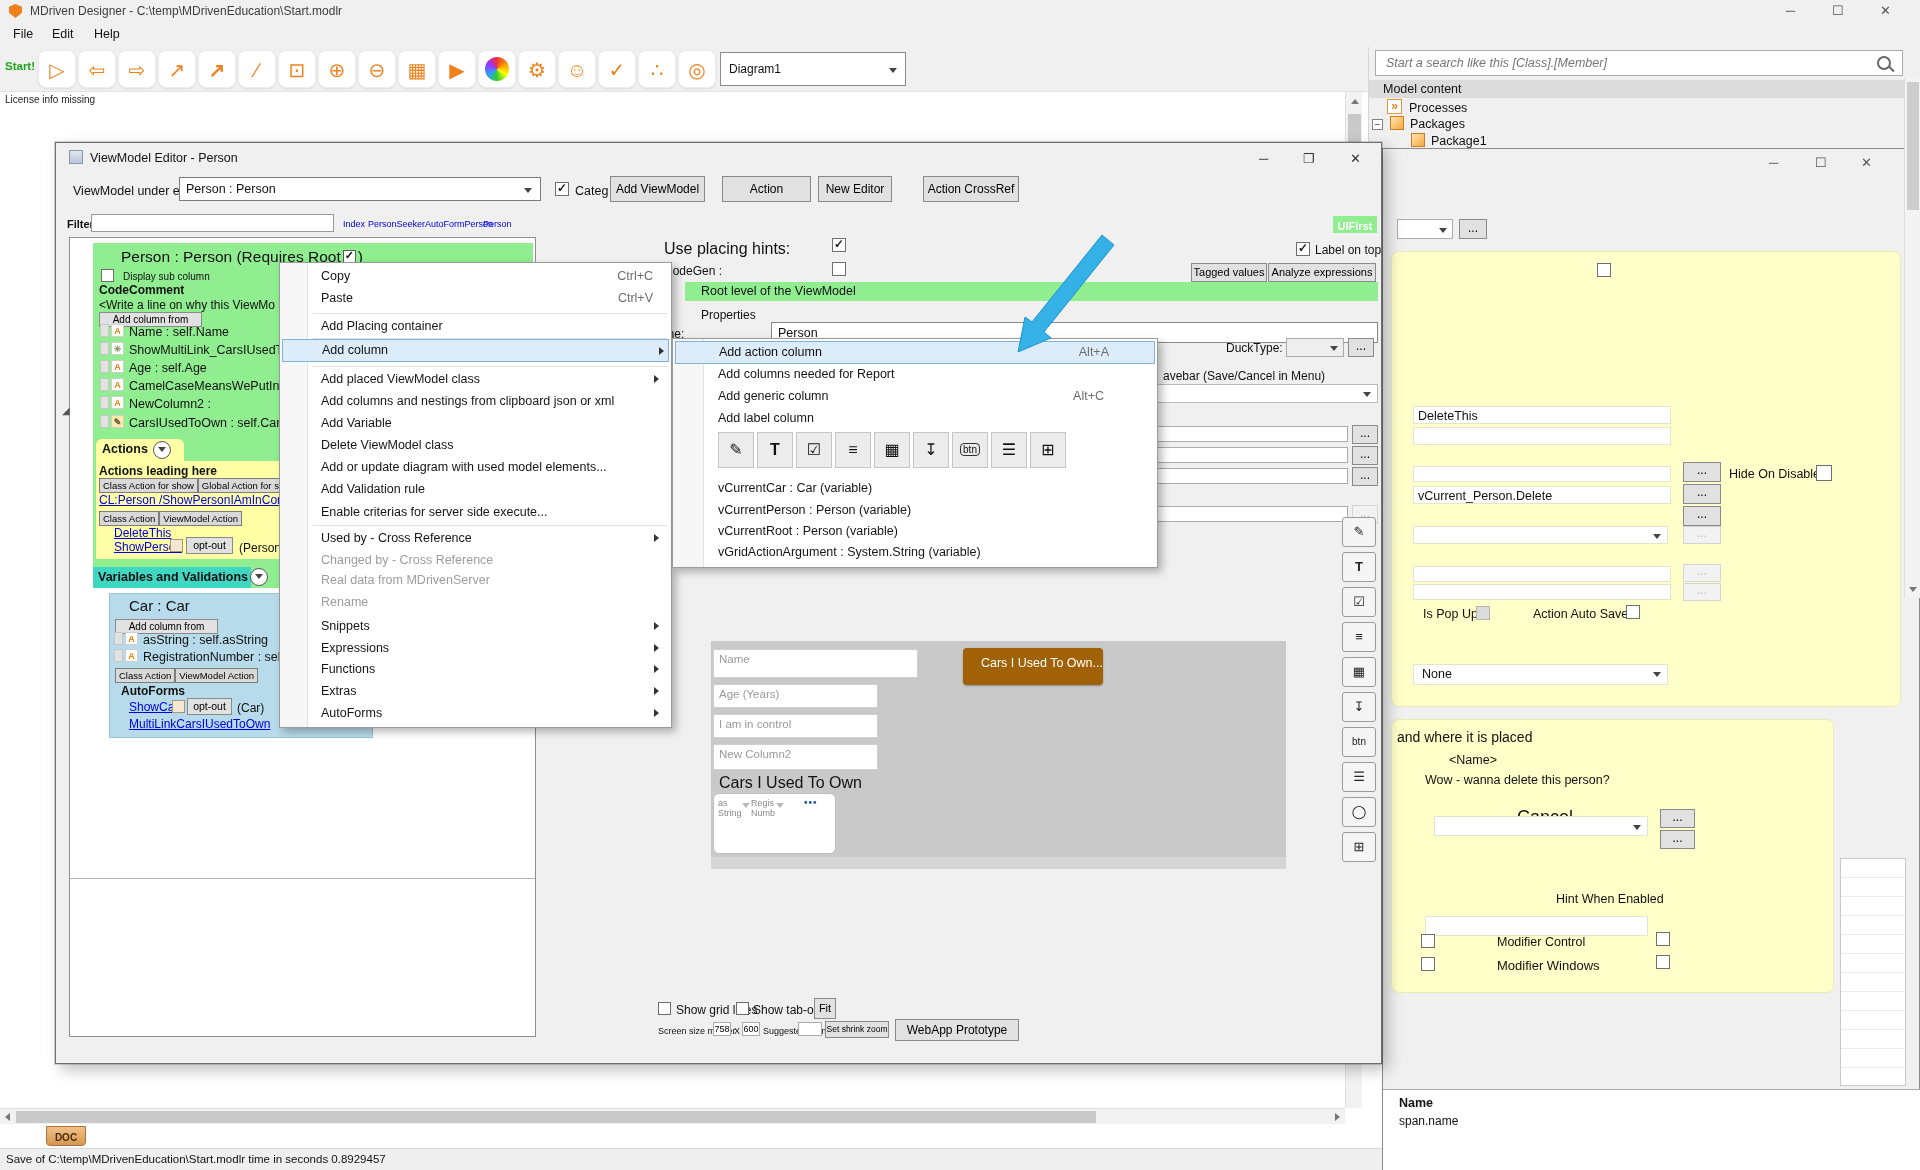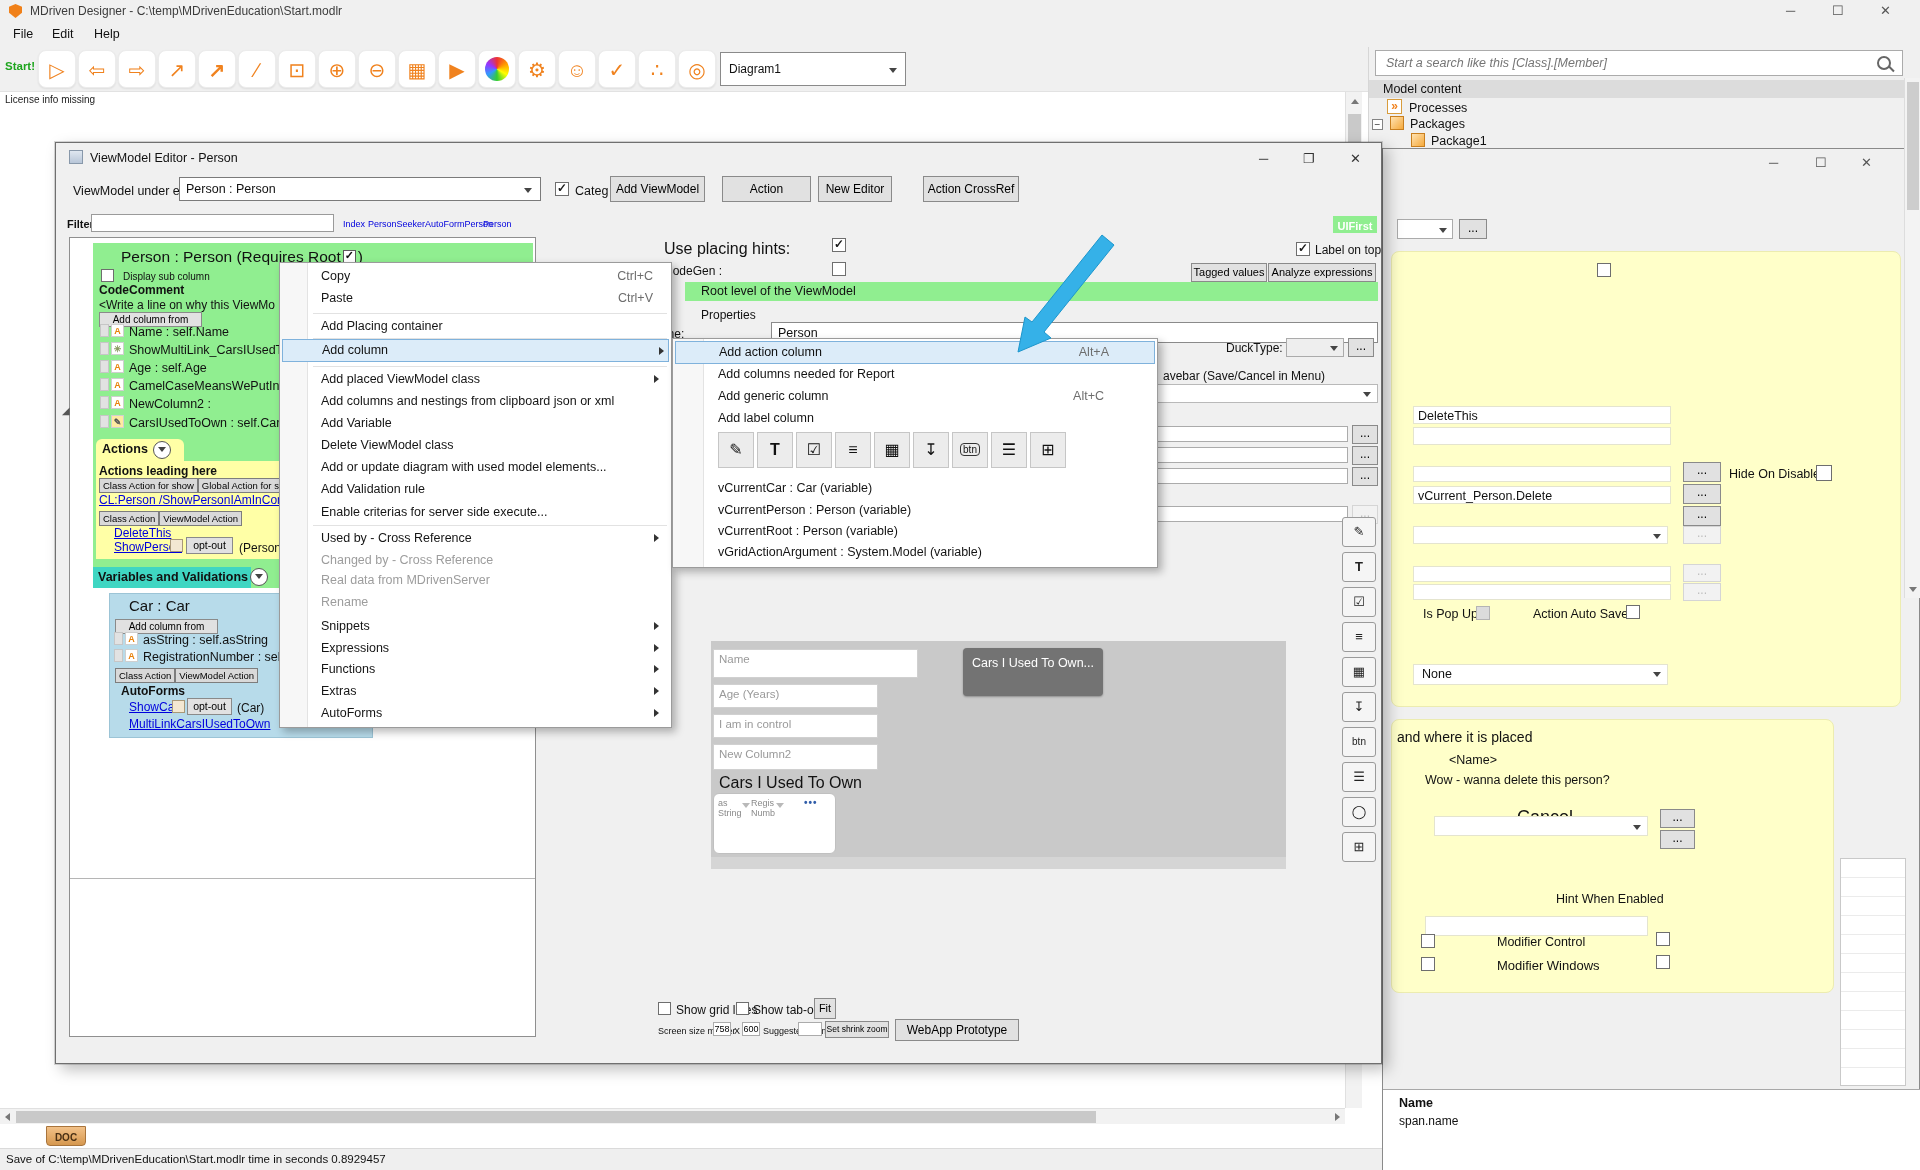--- a/index.html
+++ b/index.html
@@ -333,21 +333,21 @@
   <div class="sbtn" style="left:1286px;top:584px;font-size:10px"><span>btn</span></div>
   <div class="sbtn" style="left:1286px;top:619px"><span>☰</span></div>
   <div class="sbtn" style="left:1286px;top:654px"><span>◯</span></div>
   <div class="sbtn" style="left:1286px;top:689px"><span>⊞</span></div>
 
   <div class="abs" style="left:655px;top:498px;width:575px;height:216px;background:#c9c9c9"></div>
   <div class="abs" style="left:655px;top:714px;width:575px;height:12px;background:#d5d5d5"></div>
   <div class="fld" style="left:657px;top:506px;width:205px;height:29px;border-color:#d0d0d0">
       <span class="ph">Name</span>
     </div>
-  <div class="abs" style="left:907px;top:505px;width:140px;height:48px;background:#737373;border-radius:4px;box-shadow:0 1px 2px rgba(0,0,0,.3);text-align:center"><span style="color:#fff;font-size:12.5px;line-height:31px">Cars I Used To Own...</span></div>
+  <div class="abs" style="left:907px;top:505px;width:140px;height:37px;background:#a16207;border-radius:4px;box-shadow:0 1px 2px rgba(0,0,0,.3);text-align:right"><span style="color:#fff;font-size:12.5px;line-height:31px">Cars I Used To Own...</span></div>
   <div class="fld" style="left:657px;top:541px;width:165px;height:24px;border-color:#d0d0d0">
       <span class="ph">Age (Years)</span>
     </div>
   <div class="fld" style="left:657px;top:571px;width:165px;height:24px;border-color:#d0d0d0">
       <span class="ph">I am in control</span>
     </div>
   <div class="fld" style="left:657px;top:601px;width:165px;height:26px;border-color:#d0d0d0">
       <span class="ph">New Column2</span>
     </div>
   <span class="txt" style="left:663px;top:631px;font-size:16px">Cars I Used To Own</span>
@@ -413,18 +413,18 @@
   <div class="tile" style="left:123px;top:93px"><span>☑</span></div>
   <div class="tile" style="left:162px;top:93px"><span>≡</span></div>
   <div class="tile" style="left:201px;top:93px"><span>▦</span></div>
   <div class="tile" style="left:240px;top:93px"><span>↧</span></div>
   <div class="tile" style="left:279px;top:93px;font-size:10px"><span style="border:1px solid #333;border-radius:4px;padding:0 2px">btn</span></div>
   <div class="tile" style="left:318px;top:93px"><span>☰</span></div>
   <div class="tile" style="left:357px;top:93px"><span>⊞</span></div>
   <div class="mi" style="top:138px;left:45px"><span>vCurrentCar : Car (variable)</span></div>
   <div class="mi" style="top:160px;left:45px"><span>vCurrentPerson : Person (variable)</span></div>
   <div class="mi" style="top:181px;left:45px"><span>vCurrentRoot : Person (variable)</span></div>
-  <div class="mi" style="top:202px;left:45px"><span>vGridActionArgument : System.Model (variable)</span></div>
+  <div class="mi" style="top:202px;left:45px"><span>vGridActionArgument : System.String (variable)</span></div>
 </div>
 
 <svg width="1920" height="1170" viewBox="0 0 1920 1170" style="position:absolute;left:0;top:0;pointer-events:none">
   <polygon points="1102,235 1114,245 1044,332 1051,338 1018,352 1025,317 1032,322" fill="#35b1e8" stroke="#1d96cc" stroke-width="1"></polygon>
 </svg>
 
 </body></html>

